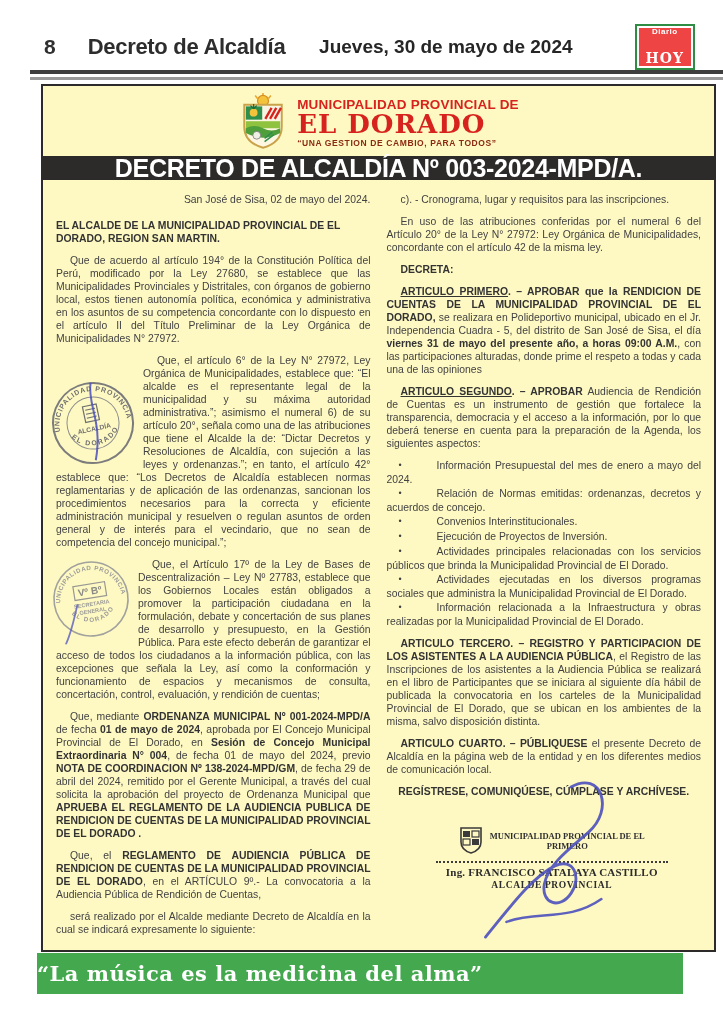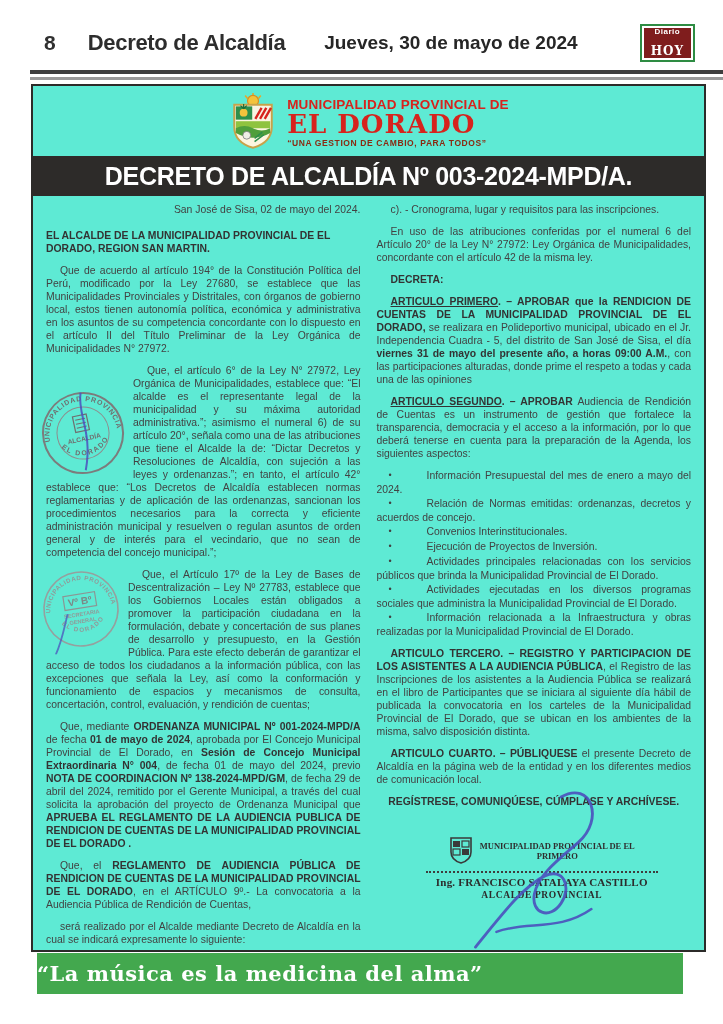--- a/index.html
+++ b/index.html
@@ -7,39 +7,39 @@
     width:723px;height:1024px;position:relative;overflow:hidden;
     background:#ffffff;color:#424242;
     font-family:"Liberation Sans", sans-serif;
     -webkit-font-smoothing:antialiased;
   }
   
   .np-header{position:absolute;top:24px;left:44px;right:28px;display:flex;align-items:center;}
   .page-num{font-size:21px;font-weight:bold;color:#303030;}
   .section-title{font-size:22px;font-weight:bold;color:#2d2d2d;margin-left:32px;letter-spacing:-0.3px;}
   .issue-date{margin-left:auto;margin-right:62px;font-size:19px;color:#262626;font-weight:bold;}
-  .hoy{background:#7f1d1d;box-shadow:inset 0 0 0 2px #ffffff;border:2px solid #2e8c43;
+  .hoy{background:#ef4444;box-shadow:inset 0 0 0 2px #ffffff;border:2px solid #2e8c43;
        padding:2px 9px 3px;text-align:center;line-height:1;}
   .hoy-top{color:#fff;font-size:8px;font-weight:bold;letter-spacing:0.5px;}
-  .hoy-name{color:#fff;font-size:12px;font-weight:bold;font-family:"DejaVu Serif", serif;letter-spacing:1px;margin-top:9px;}
+  .hoy-name{color:#fff;font-size:14px;font-weight:bold;font-family:"DejaVu Serif", serif;letter-spacing:1px;margin-top:15px;}
   .rule1{position:absolute;left:30px;right:0;top:70px;height:4px;background:#3e3e3e;}
   .rule2{position:absolute;left:30px;right:0;top:77px;height:3px;background:#999999;}
 
   
-  .sheet{position:absolute;left:31px;top:84px;width:671px;height:864px;border:2px solid #2c2b29;background:#5eead4;overflow:hidden;}
+  .sheet{position:absolute;left:41px;top:84px;width:671px;height:864px;border:2px solid #2c2b29;background:#fef9c3;overflow:hidden;}
   .masthead{display:flex;justify-content:center;align-items:center;gap:9px;padding-top:5px;height:62px;}
   .crest{width:50px;height:58px;display:block;}
   .org1{color:#d7231d;font-weight:bold;font-size:13.5px;letter-spacing:0.2px;}
   .org2{color:#d7231d;font-weight:bold;font-family:"DejaVu Serif", serif;font-size:26px;line-height:25px;letter-spacing:1px;}
   .slogan{color:#8a2a12;font-weight:bold;font-size:8.5px;letter-spacing:0.6px;margin-top:1px;}
-  .banner{margin-top:3px;background:#2d2b29;height:40px;display:flex;align-items:center;justify-content:center;}
+  .banner{margin-top:3px;background:#2d2b29;height:24px;display:flex;align-items:center;justify-content:center;}
   .banner-title{color:#ffffff;font-weight:bold;font-size:25px;letter-spacing:-0.3px;}
 
   
-  .cols{display:flex;gap:16px;padding:7px 13px 0 13px;}
+  .cols{display:flex;gap:16px;padding:13px 13px 0 13px;}
   .col{width:320px;font-size:10.4px;line-height:13px;text-align:justify;color:#424242;}
   .col p{margin:0 0 9px 0;text-indent:14px;}
   .dateline{text-align:right;text-indent:0 !important;margin-bottom:13px !important;}
   .salutation{font-weight:bold;text-indent:0 !important;text-align:left;color:#333;}
   .item{text-align:left;margin-bottom:2px !important;}
   .decreta{font-weight:bold;color:#333;}
   .closing{text-align:center;font-weight:bold;text-indent:0 !important;margin-top:3px !important;color:#333;}
   .r-b{font-weight:bold;color:#333;}
   .r-bu{font-weight:bold;text-decoration:underline;color:#333;}
   .agenda{margin-bottom:9px;}

